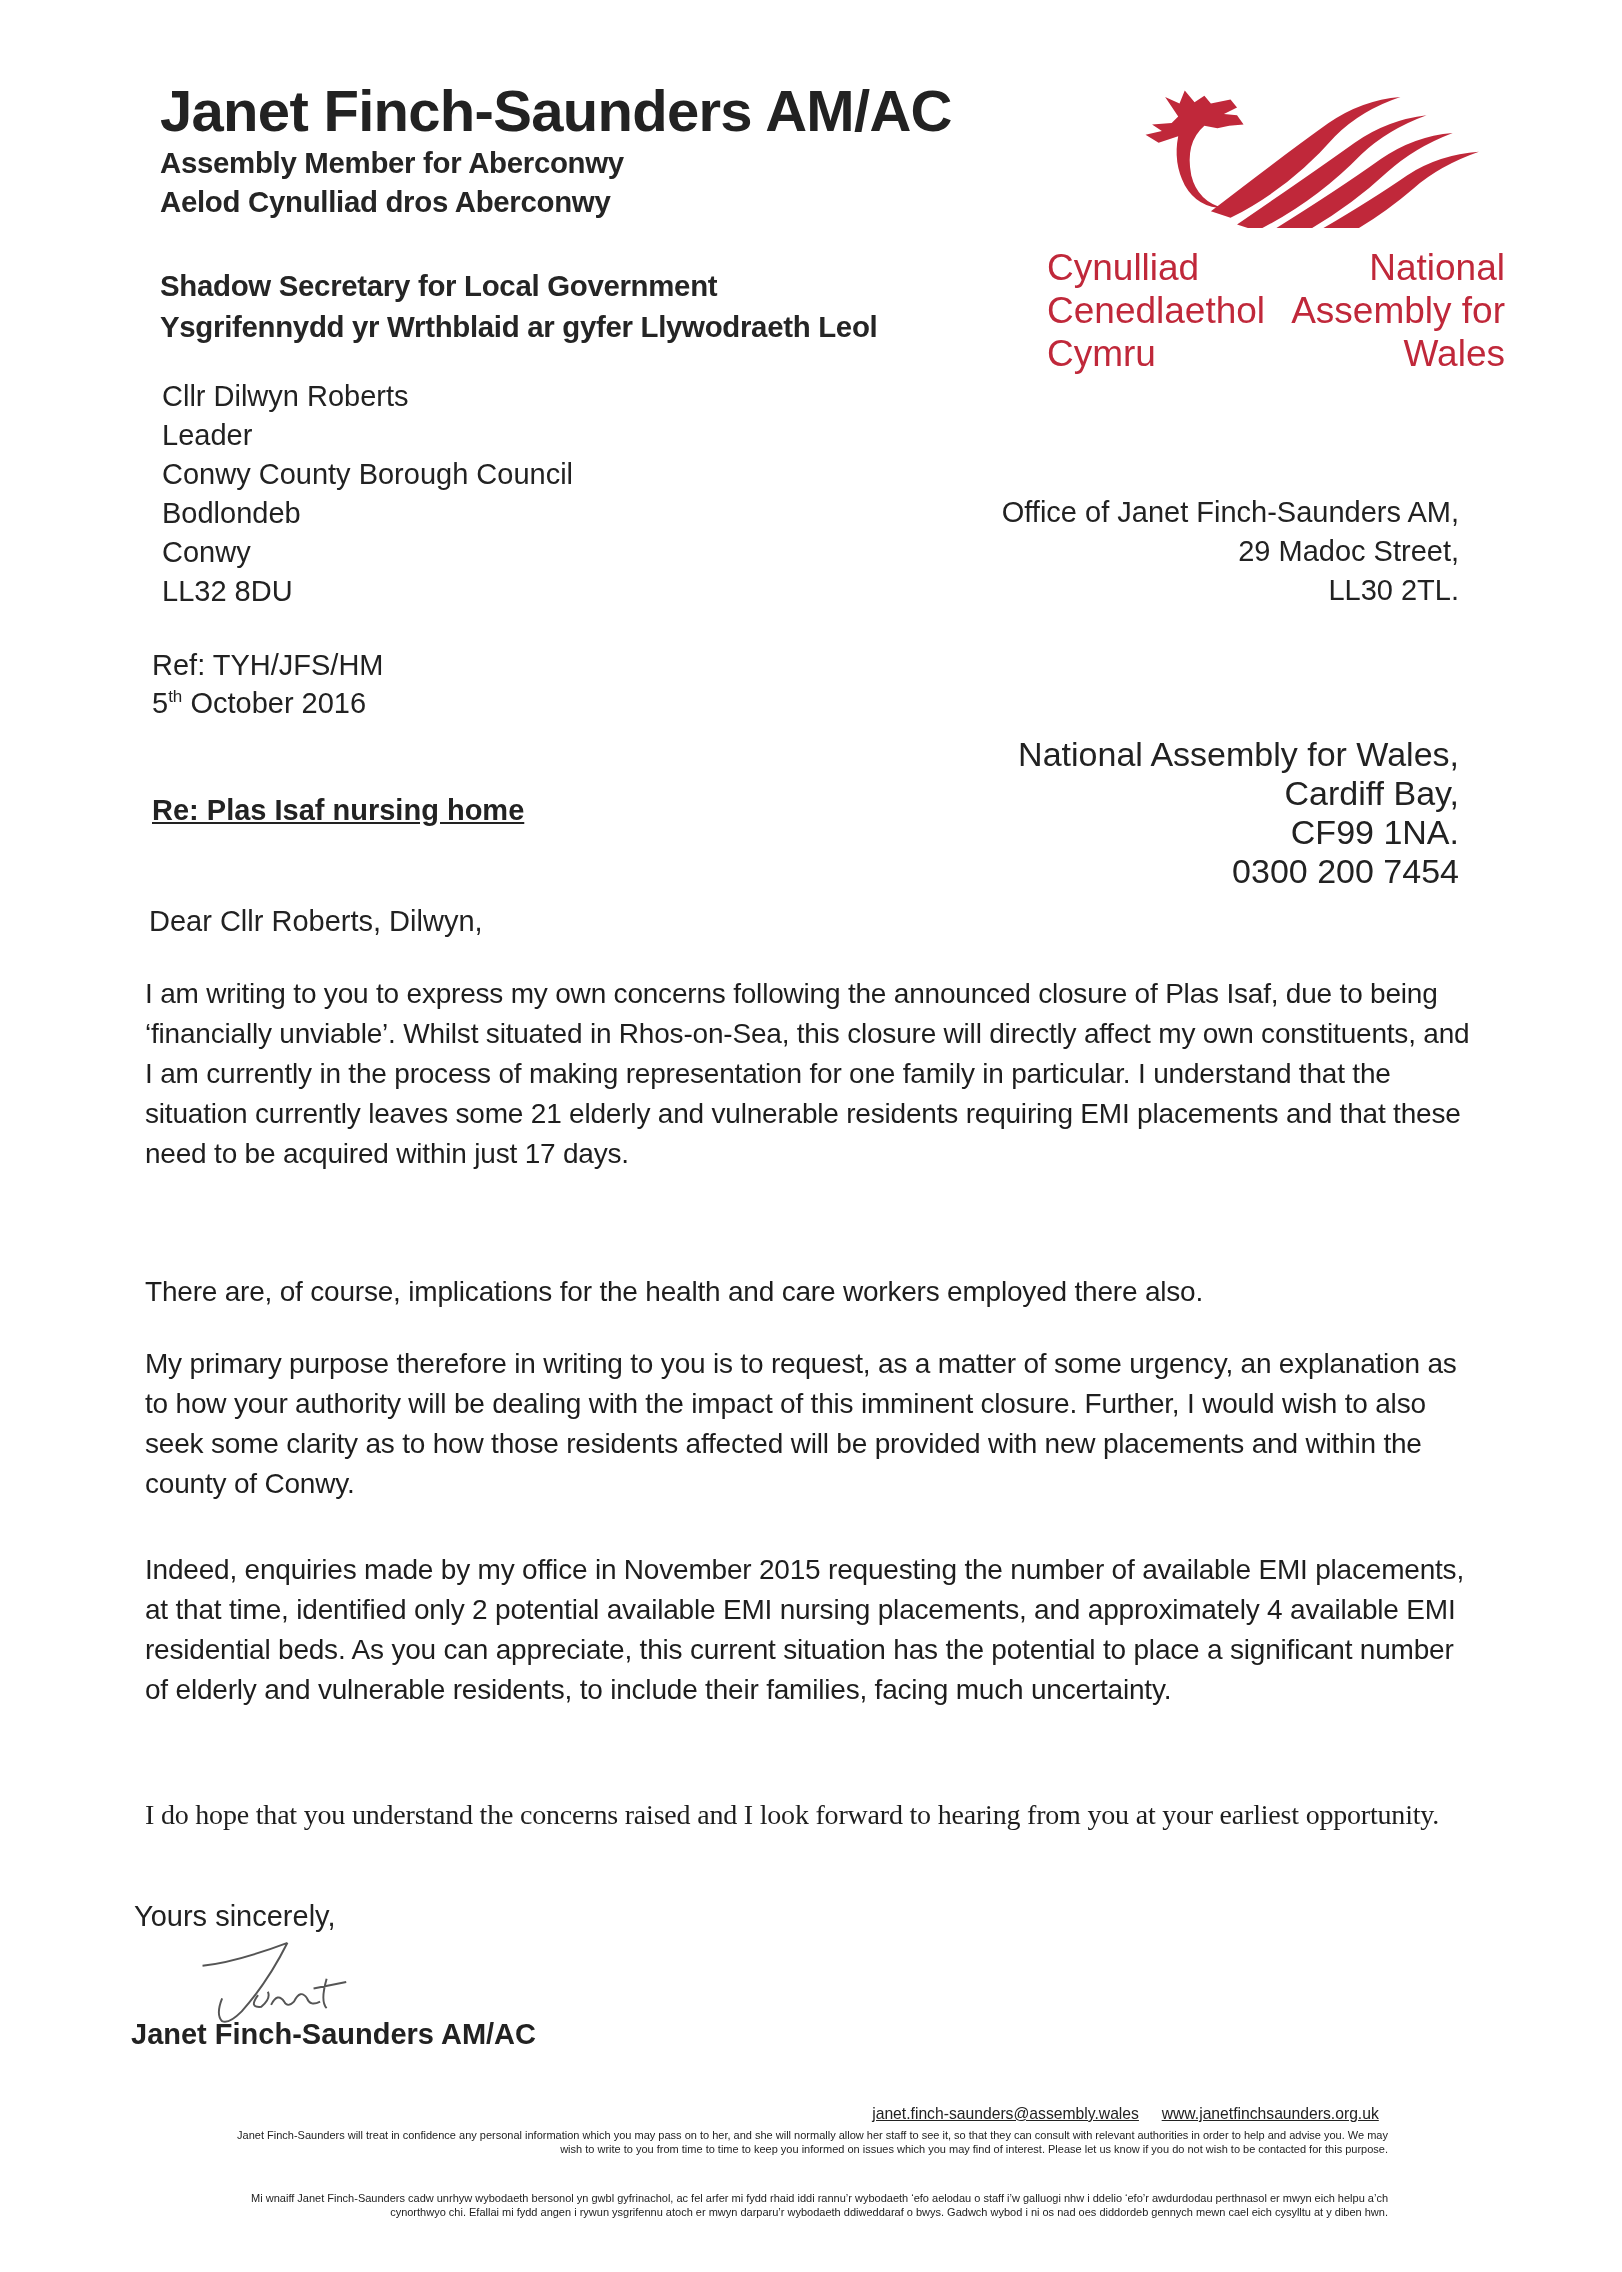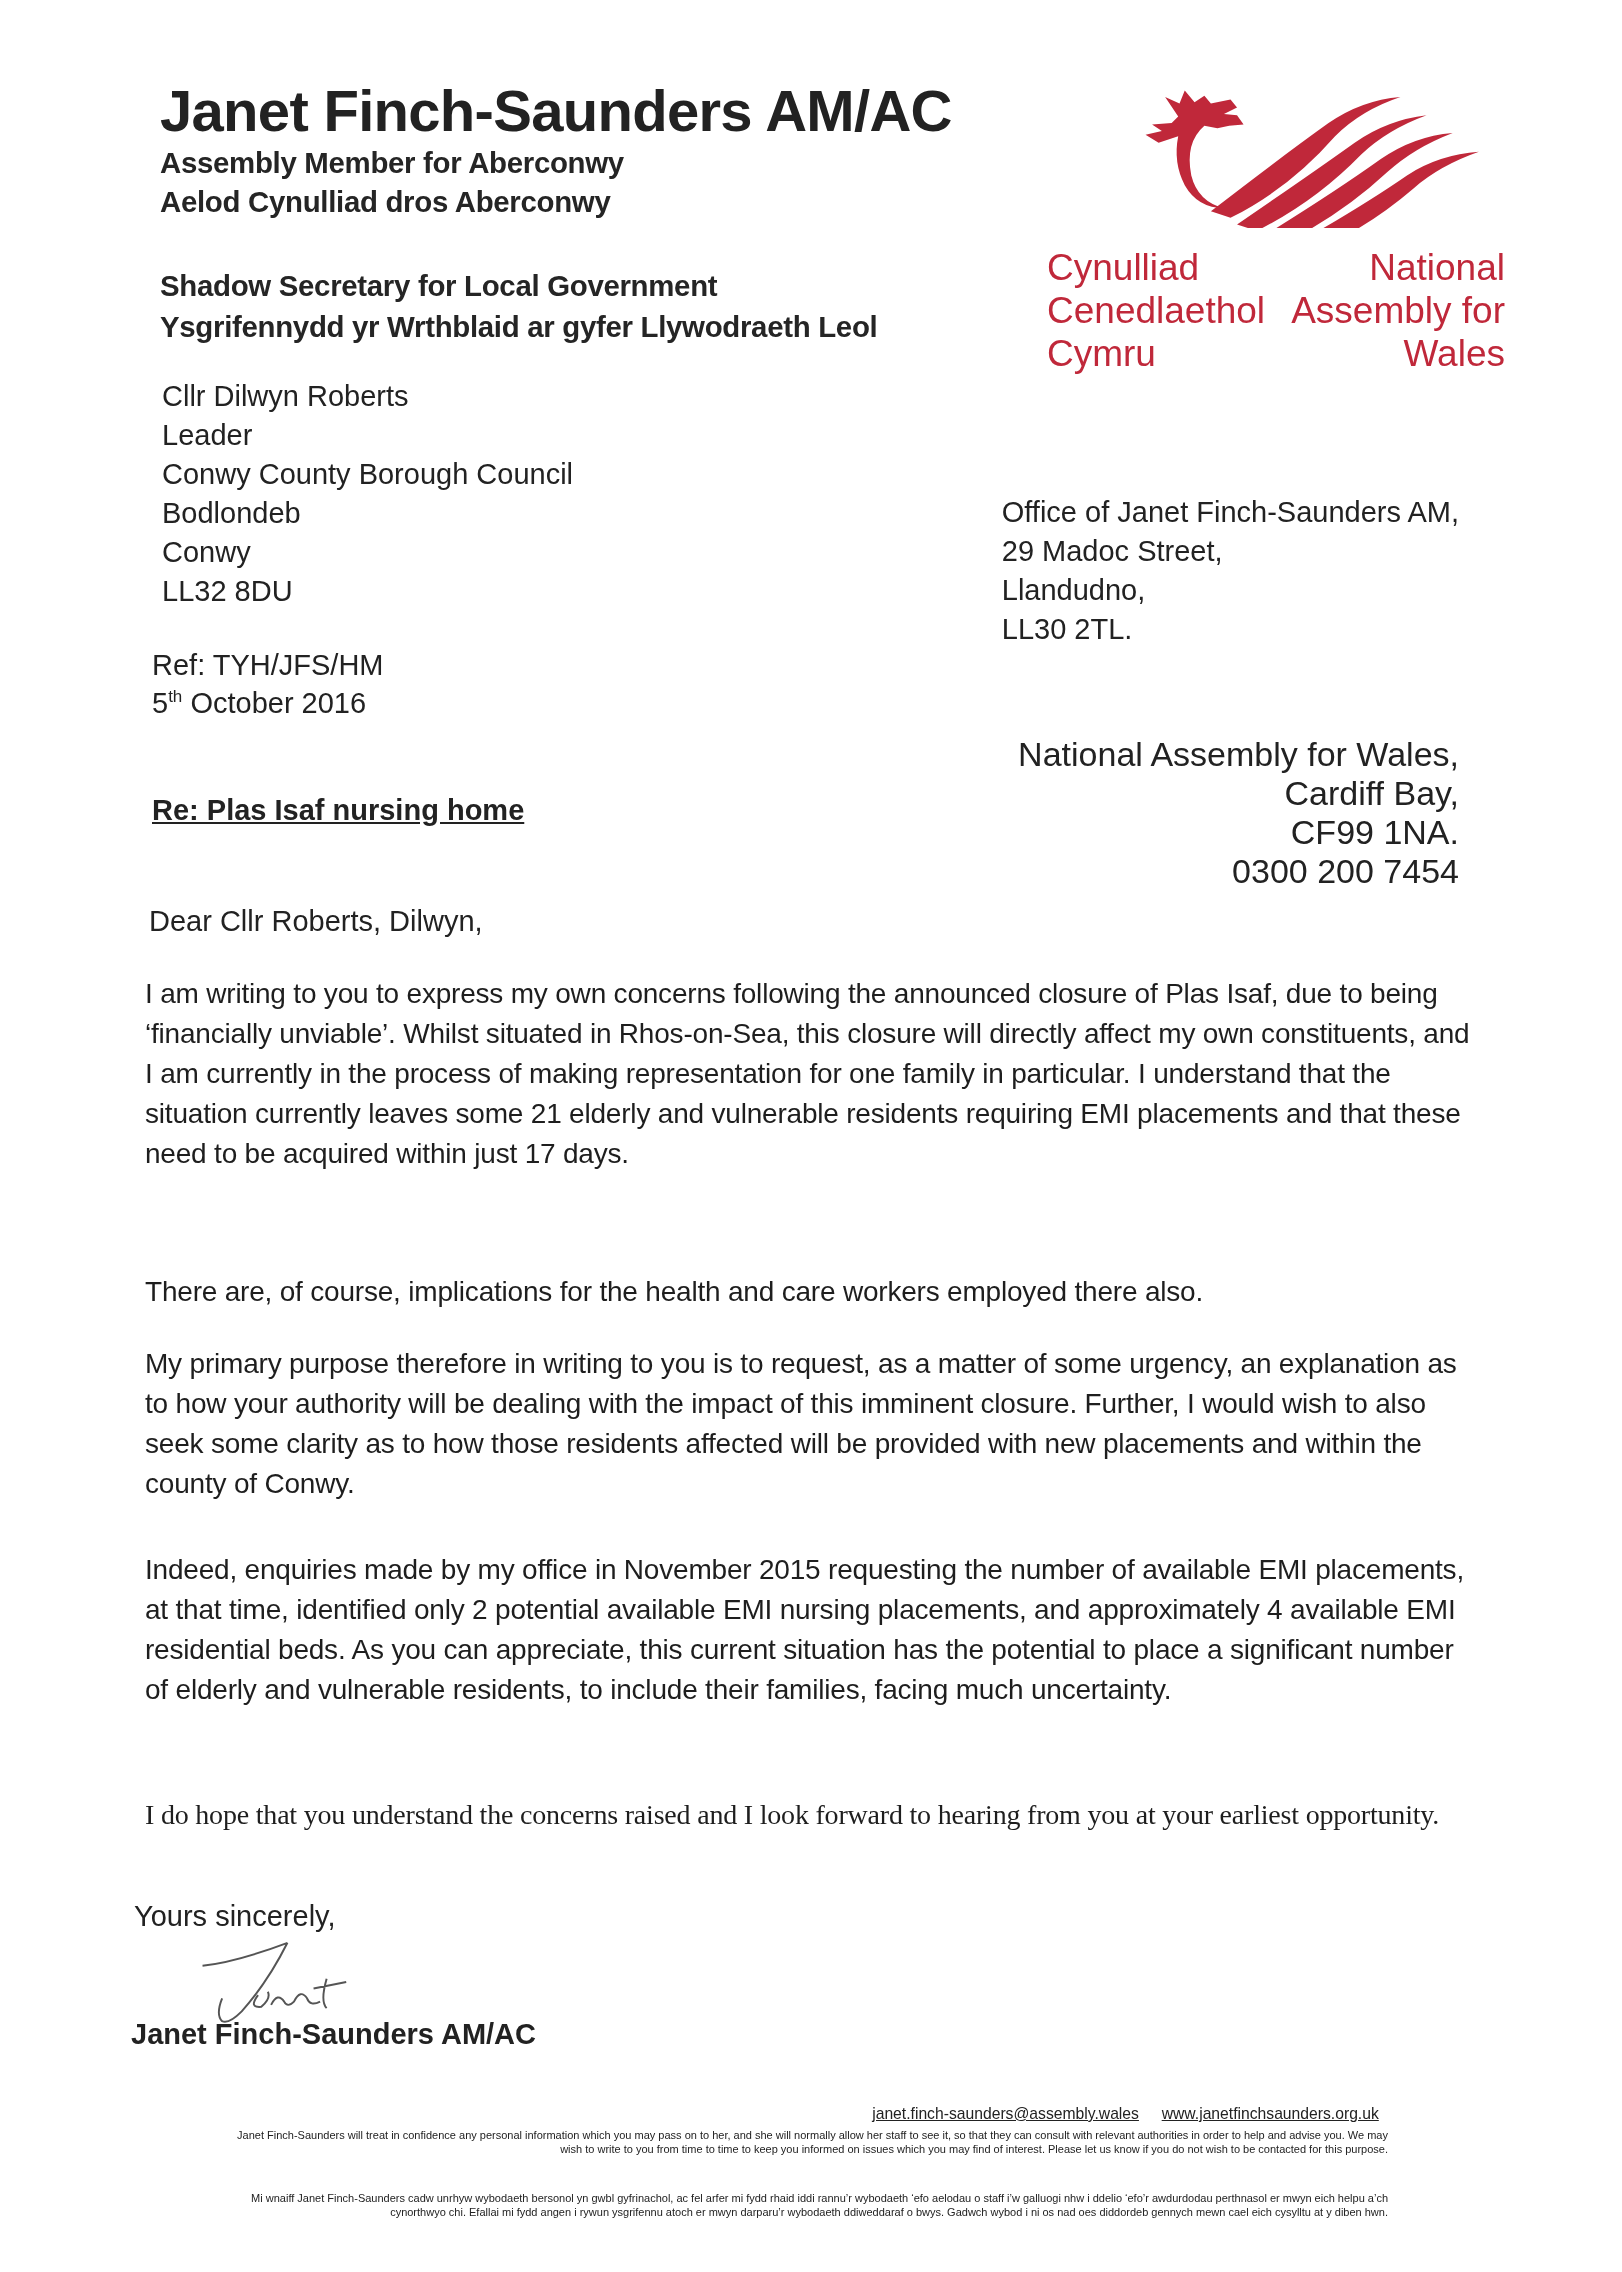--- a/index.html
+++ b/index.html
@@ -12,21 +12,21 @@
   .sub { font-size: 29.4px; font-weight: bold; color: #252525; left: 160px; letter-spacing: -0.3px; }
   .logo { left: 1139px; top: 65px; width: 366px; height: 151px; }
   .logo-text { left: 1047px; top: 234px; width: 458px; color: #c0283a; font-size: 37px; line-height: 43px; }
   .logo-text .row { display: flex; }
   .logo-text .cy { width: 222px; padding-right: 21px; box-sizing: border-box; }
   .logo-text .en { flex: 1; text-align: right; }
   .addr { left: 162px; top: 365px; font-size: 29px; line-height: 39px; color: #222; }
   .addr div { white-space: nowrap; }
   .ref { left: 152px; top: 638px; font-size: 29px; line-height: 31px; color: #222; }
   .ref sup { font-size: 17px; }
-  .office { right: 164px; top: 481px; font-size: 29px; line-height: 39px; color: #222; }
+  .office { right: 164px; top: 481px; font-size: 29px; line-height: 39px; text-align: right; color: #222; }
   .office2 { right: 164px; top: 723px; font-size: 34px; line-height: 39px; text-align: right; color: #222; }
   .re { left: 152px; top: 782px; font-size: 29px; font-weight: bold; text-decoration: underline; color: #222; }
   .salutation { left: 149px; top: 893px; font-size: 29px; color: #222; }
   .para { left: 145px; width: 1335px; font-size: 28px; line-height: 40px; color: #1e1e1e; letter-spacing: -0.2px; }
   .closing { left: 134px; top: 1888px; font-size: 29px; color: #222; }
   .sig { left: 196px; top: 1924px; width: 209px; height: 92px; }
   .signame { left: 131px; top: 2006px; font-size: 29px; font-weight: bold; color: #222; }
   .footer { left: 236px; width: 1152px; text-align: right; font-size: 11px; line-height: 14.4px; color: #222; }
   .links { top: 2095px; font-size: 15.7px; }
   .links span { margin: 0 9.2px; text-decoration: underline; }
@@ -78,21 +78,20 @@
 </div>
 
 <div class="abs ref">
   <div>Ref: TYH/JFS/HM</div>
   <div><span>5</span><sup>th</sup><span> October 2016</span></div>
 </div>
 
 <div class="abs office">
   <div>Office of Janet Finch-Saunders AM,</div>
   <div>29 Madoc Street,</div>
-  <div>Llandudno,</div>
   <div>LL30 2TL.</div>
 </div>
 <div class="abs office2">
   <div>National Assembly for Wales,</div>
   <div>Cardiff Bay,</div>
   <div>CF99 1NA.</div>
   <div>0300 200 7454</div>
 </div>
 
 <div class="abs re">Re: Plas Isaf nursing home</div>

